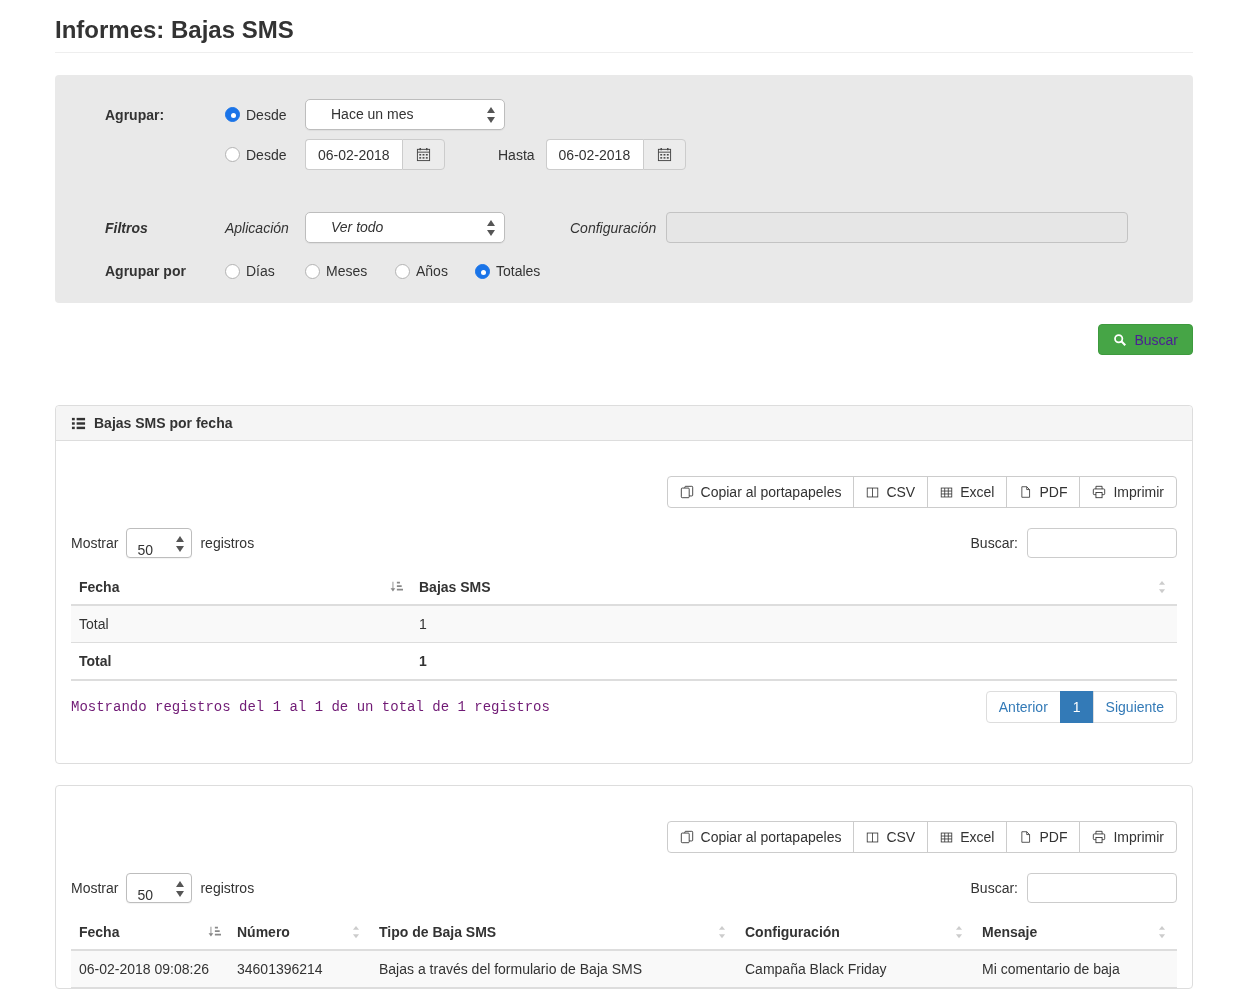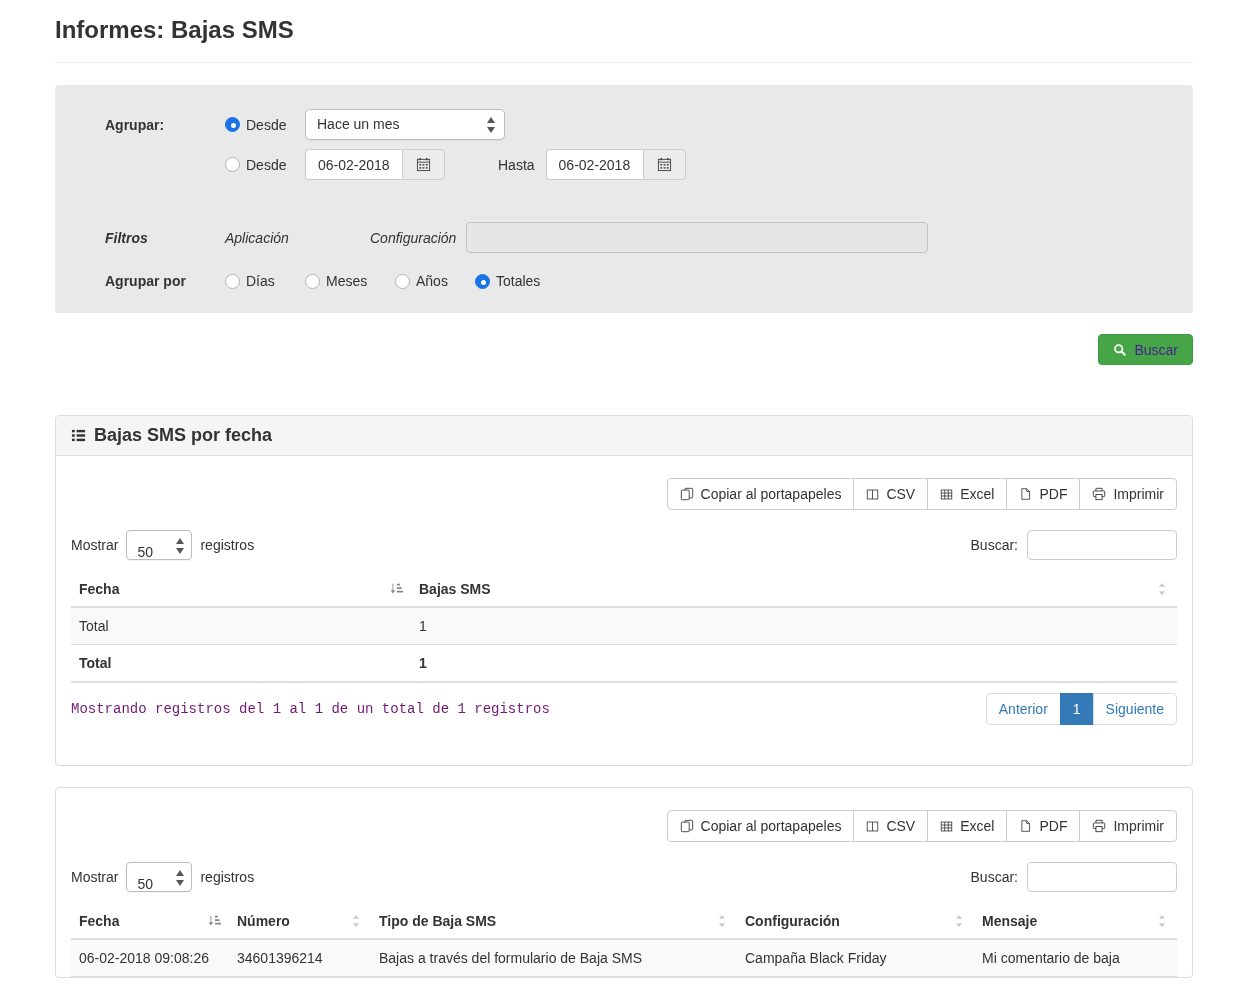--- a/index.html
+++ b/index.html
@@ -8,21 +8,21 @@
     width:1238px; height:996px; overflow:hidden;
     background:#fff; color:#333;
     font-family:"Liberation Sans","DejaVu Sans",sans-serif;
     font-size:14px;
   }
   .container { width:1138px; margin-left:55px; }
 
   
   .page-title {
     font-size:24px; font-weight:bold; color:#333;
-    margin:0; padding:16px 0 18px 0;
+    margin:0; padding:16px 0 8px 0;
     border-bottom:1px solid #eee;
   }
 
   
   .well {
     background:#e9e9e9; border-radius:4px;
     margin-top:22px; padding:24px 20px 23px 20px;
   }
   .form-row { display:flex; align-items:center; height:31px; }
   .f-label { margin-left:30px; width:120px; font-weight:bold; flex:none; }
@@ -38,21 +38,21 @@
   .radio-dot.checked::after {
     content:""; position:absolute; left:5px; top:5px;
     width:5px; height:5px; border-radius:50%; background:#fff;
   }
   .radio-label { margin-left:6px; }
 
   
   .sel {
     position:relative; background:#fff;
     border:1px solid #bdbdbd; border-radius:5px;
-    height:31px; line-height:29px; padding:0 26px 0 11px;
+    height:31px; line-height:29px; padding:0 26px 0 25px;
     box-shadow:0 1px 1px rgba(0,0,0,.05);
   }
   .sel .stepper {
     position:absolute; right:8px; top:7px; width:9px; height:16px;
     display:flex; flex-direction:column; justify-content:space-between;
   }
   .stepper .up {
     width:0; height:0; border-left:4.5px solid transparent;
     border-right:4.5px solid transparent; border-bottom:6px solid #555;
   }
@@ -91,27 +91,27 @@
     color:#4c1d95; font:inherit; padding:6px 14px; height:31px; cursor:pointer;
   }
 
   
   .panel { border:1px solid #ddd; border-radius:4px; margin-top:50px; }
   .panel + .panel, .panel.second { margin-top:21px; }
   .panel-heading {
     background:#f5f5f5; border-bottom:1px solid #ddd;
     border-radius:4px 4px 0 0; padding:9px 15px;
     display:flex; align-items:center; gap:8px;
-    font-weight:bold; font-size:18px; color:#333;
+    font-weight:bold; font-size:14px; color:#333;
   }
   .panel-body { padding:15px 15px 40px 15px; }
   .panel-body.cut { padding-bottom:0; }
 
   
-  .export-row { display:flex; justify-content:flex-end; margin-top:7px; }
+  .export-row { display:flex; justify-content:flex-end; margin-top:20px; }
   .btn-group { display:flex; }
   .btn-default {
     display:inline-flex; align-items:center; gap:7px;
     background:#fff; border:1px solid #ccc; color:#333;
     font:inherit; padding:6px 12px; height:32px; cursor:pointer;
   }
   .btn-group .btn-default + .btn-default { margin-left:-1px; }
   .btn-group .btn-default:first-child { border-radius:4px 0 0 4px; }
   .btn-group .btn-default:last-child { border-radius:0 4px 4px 0; }
 
@@ -226,20 +226,27 @@
                 </g>
               </svg>
           </span>
         </span>
       </div>
     </div>
 
     <div class="form-row" style="margin-top:42px;font-style:italic;">
       <div class="f-label">Filtros</div>
       <div class="aplicacion-label">Aplicación</div>
+      <div class="sel sel-wide">
+        <span>Ver todo</span>
+        <span class="stepper">
+            <span class="up"></span>
+            <span class="down"></span>
+          </span>
+      </div>
       <div class="config-label">Configuración</div>
       <input class="config-input" disabled="" value="" style="">
     </div>
 
     <div class="form-row" style="margin-top:19px; height:18px;">
       <div class="f-label">Agrupar por</div>
       <div class="radio-cell">
         <span class="radio-dot"></span>
         <span class="radio-label">Días</span>
       </div>

